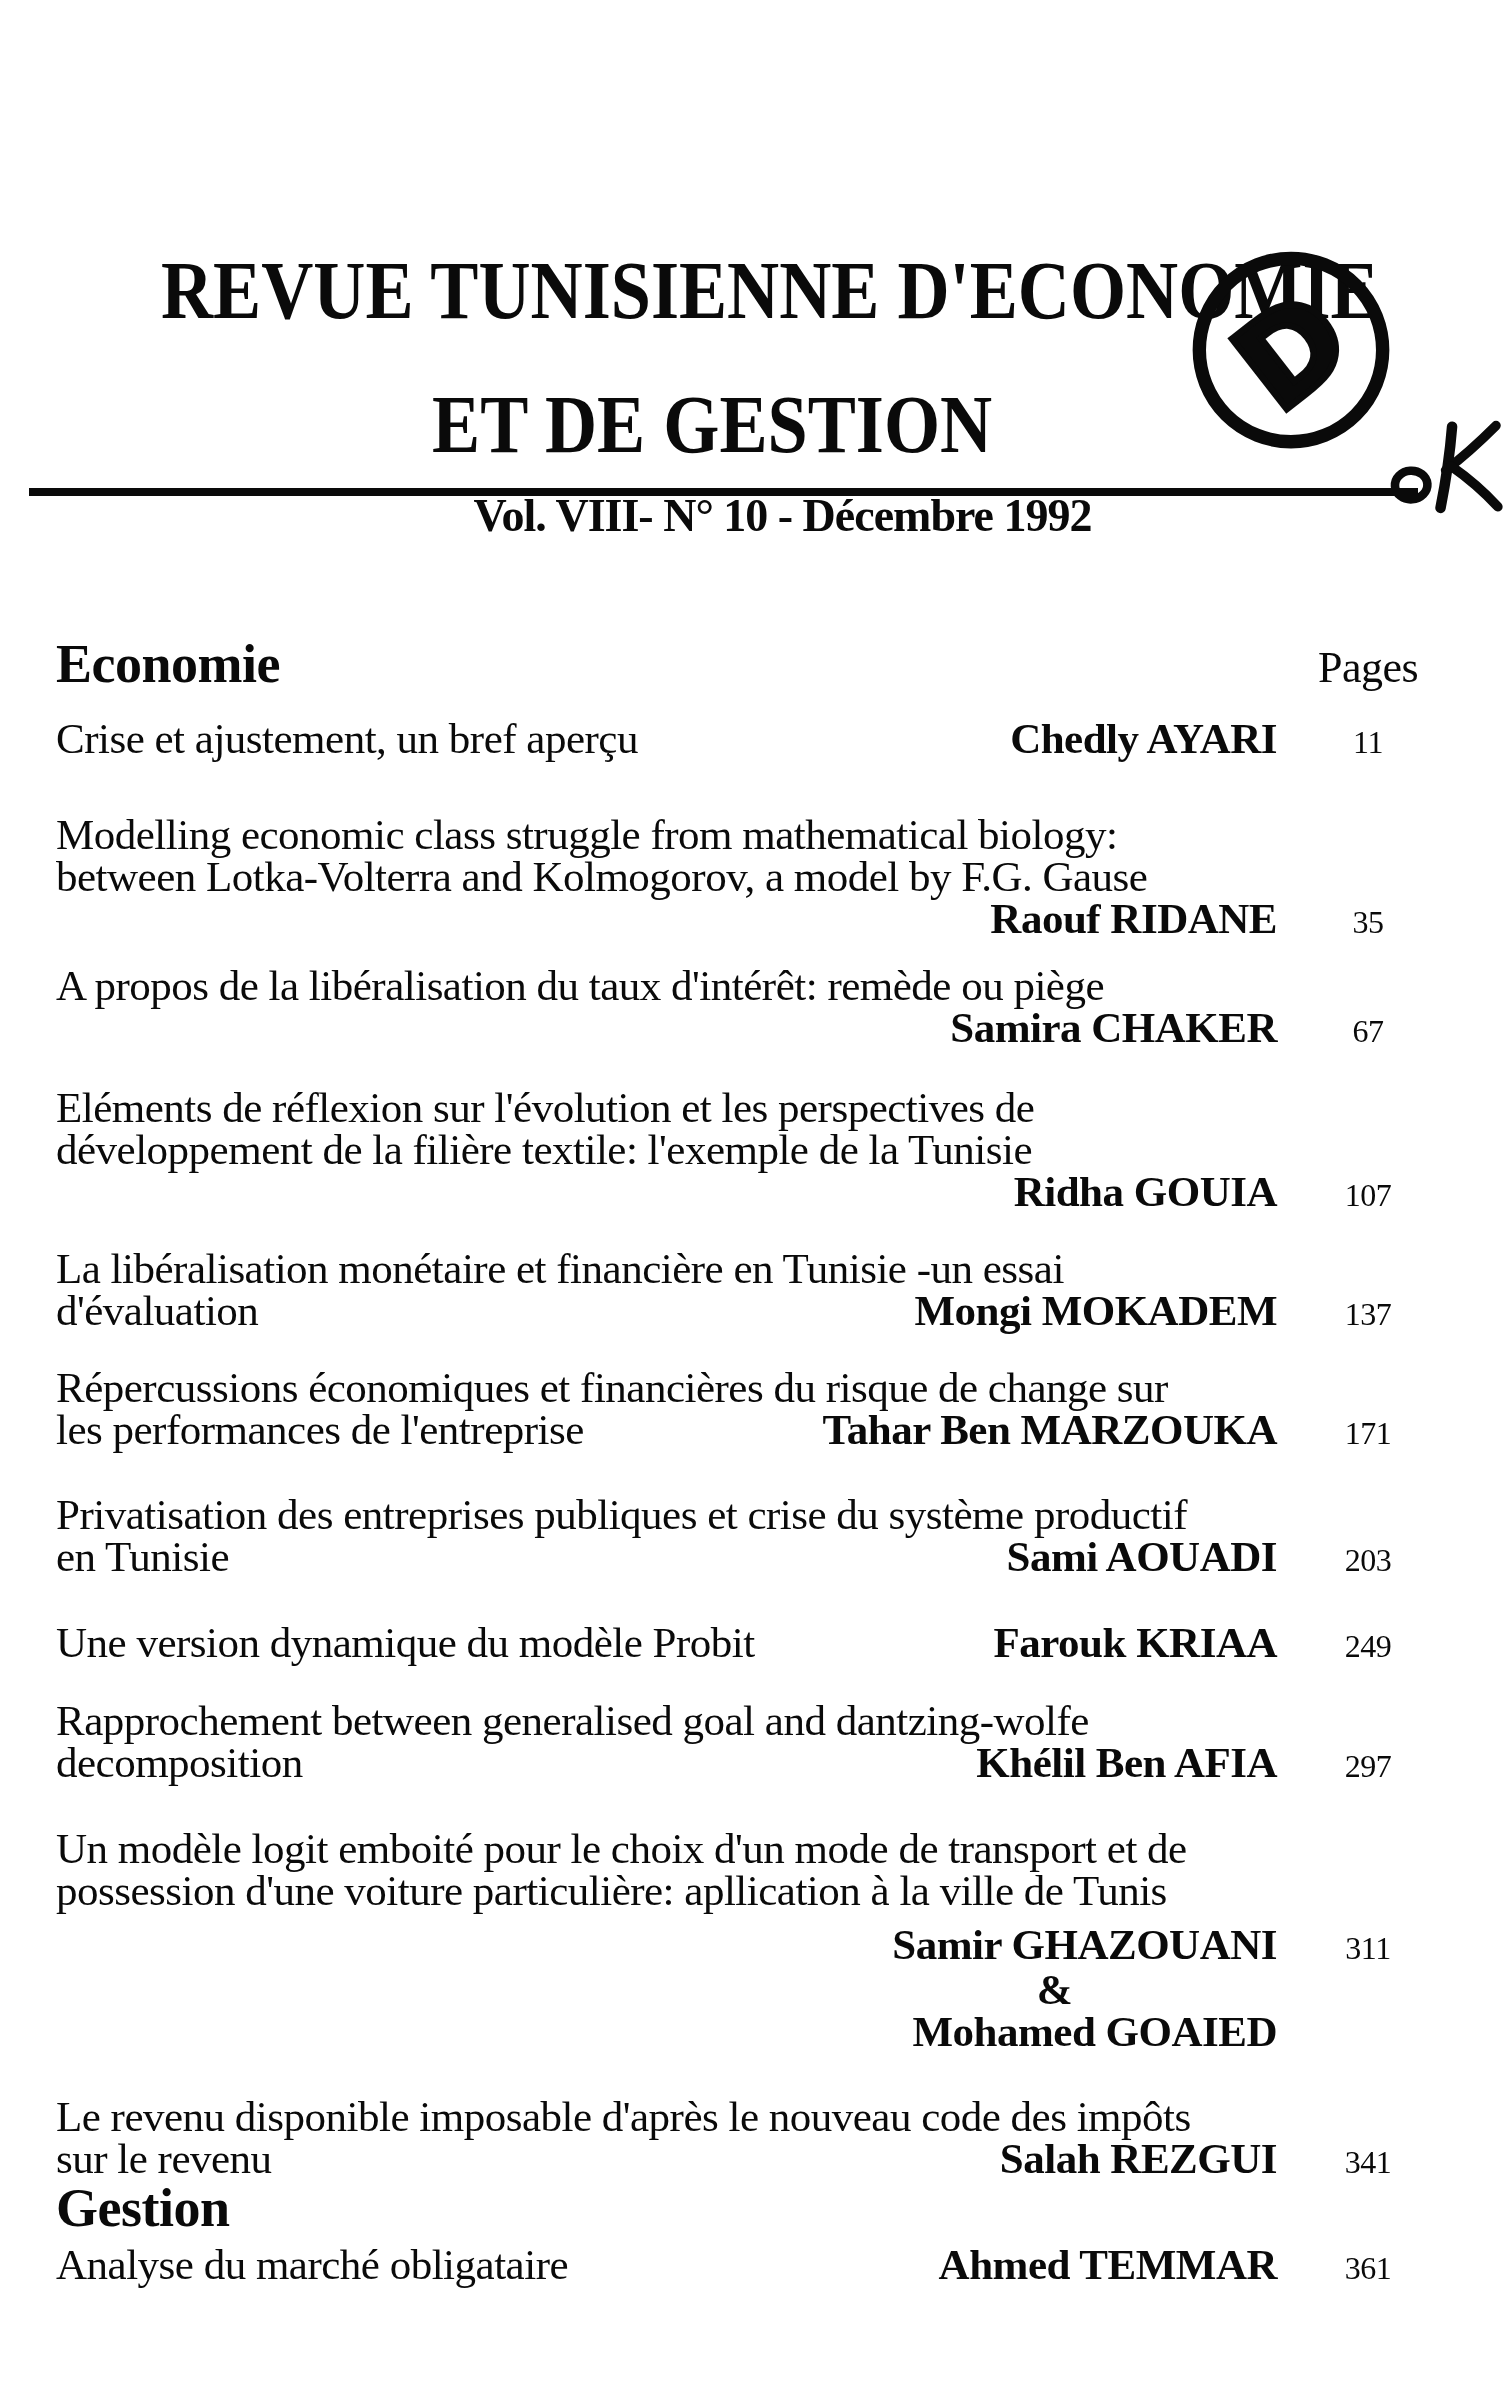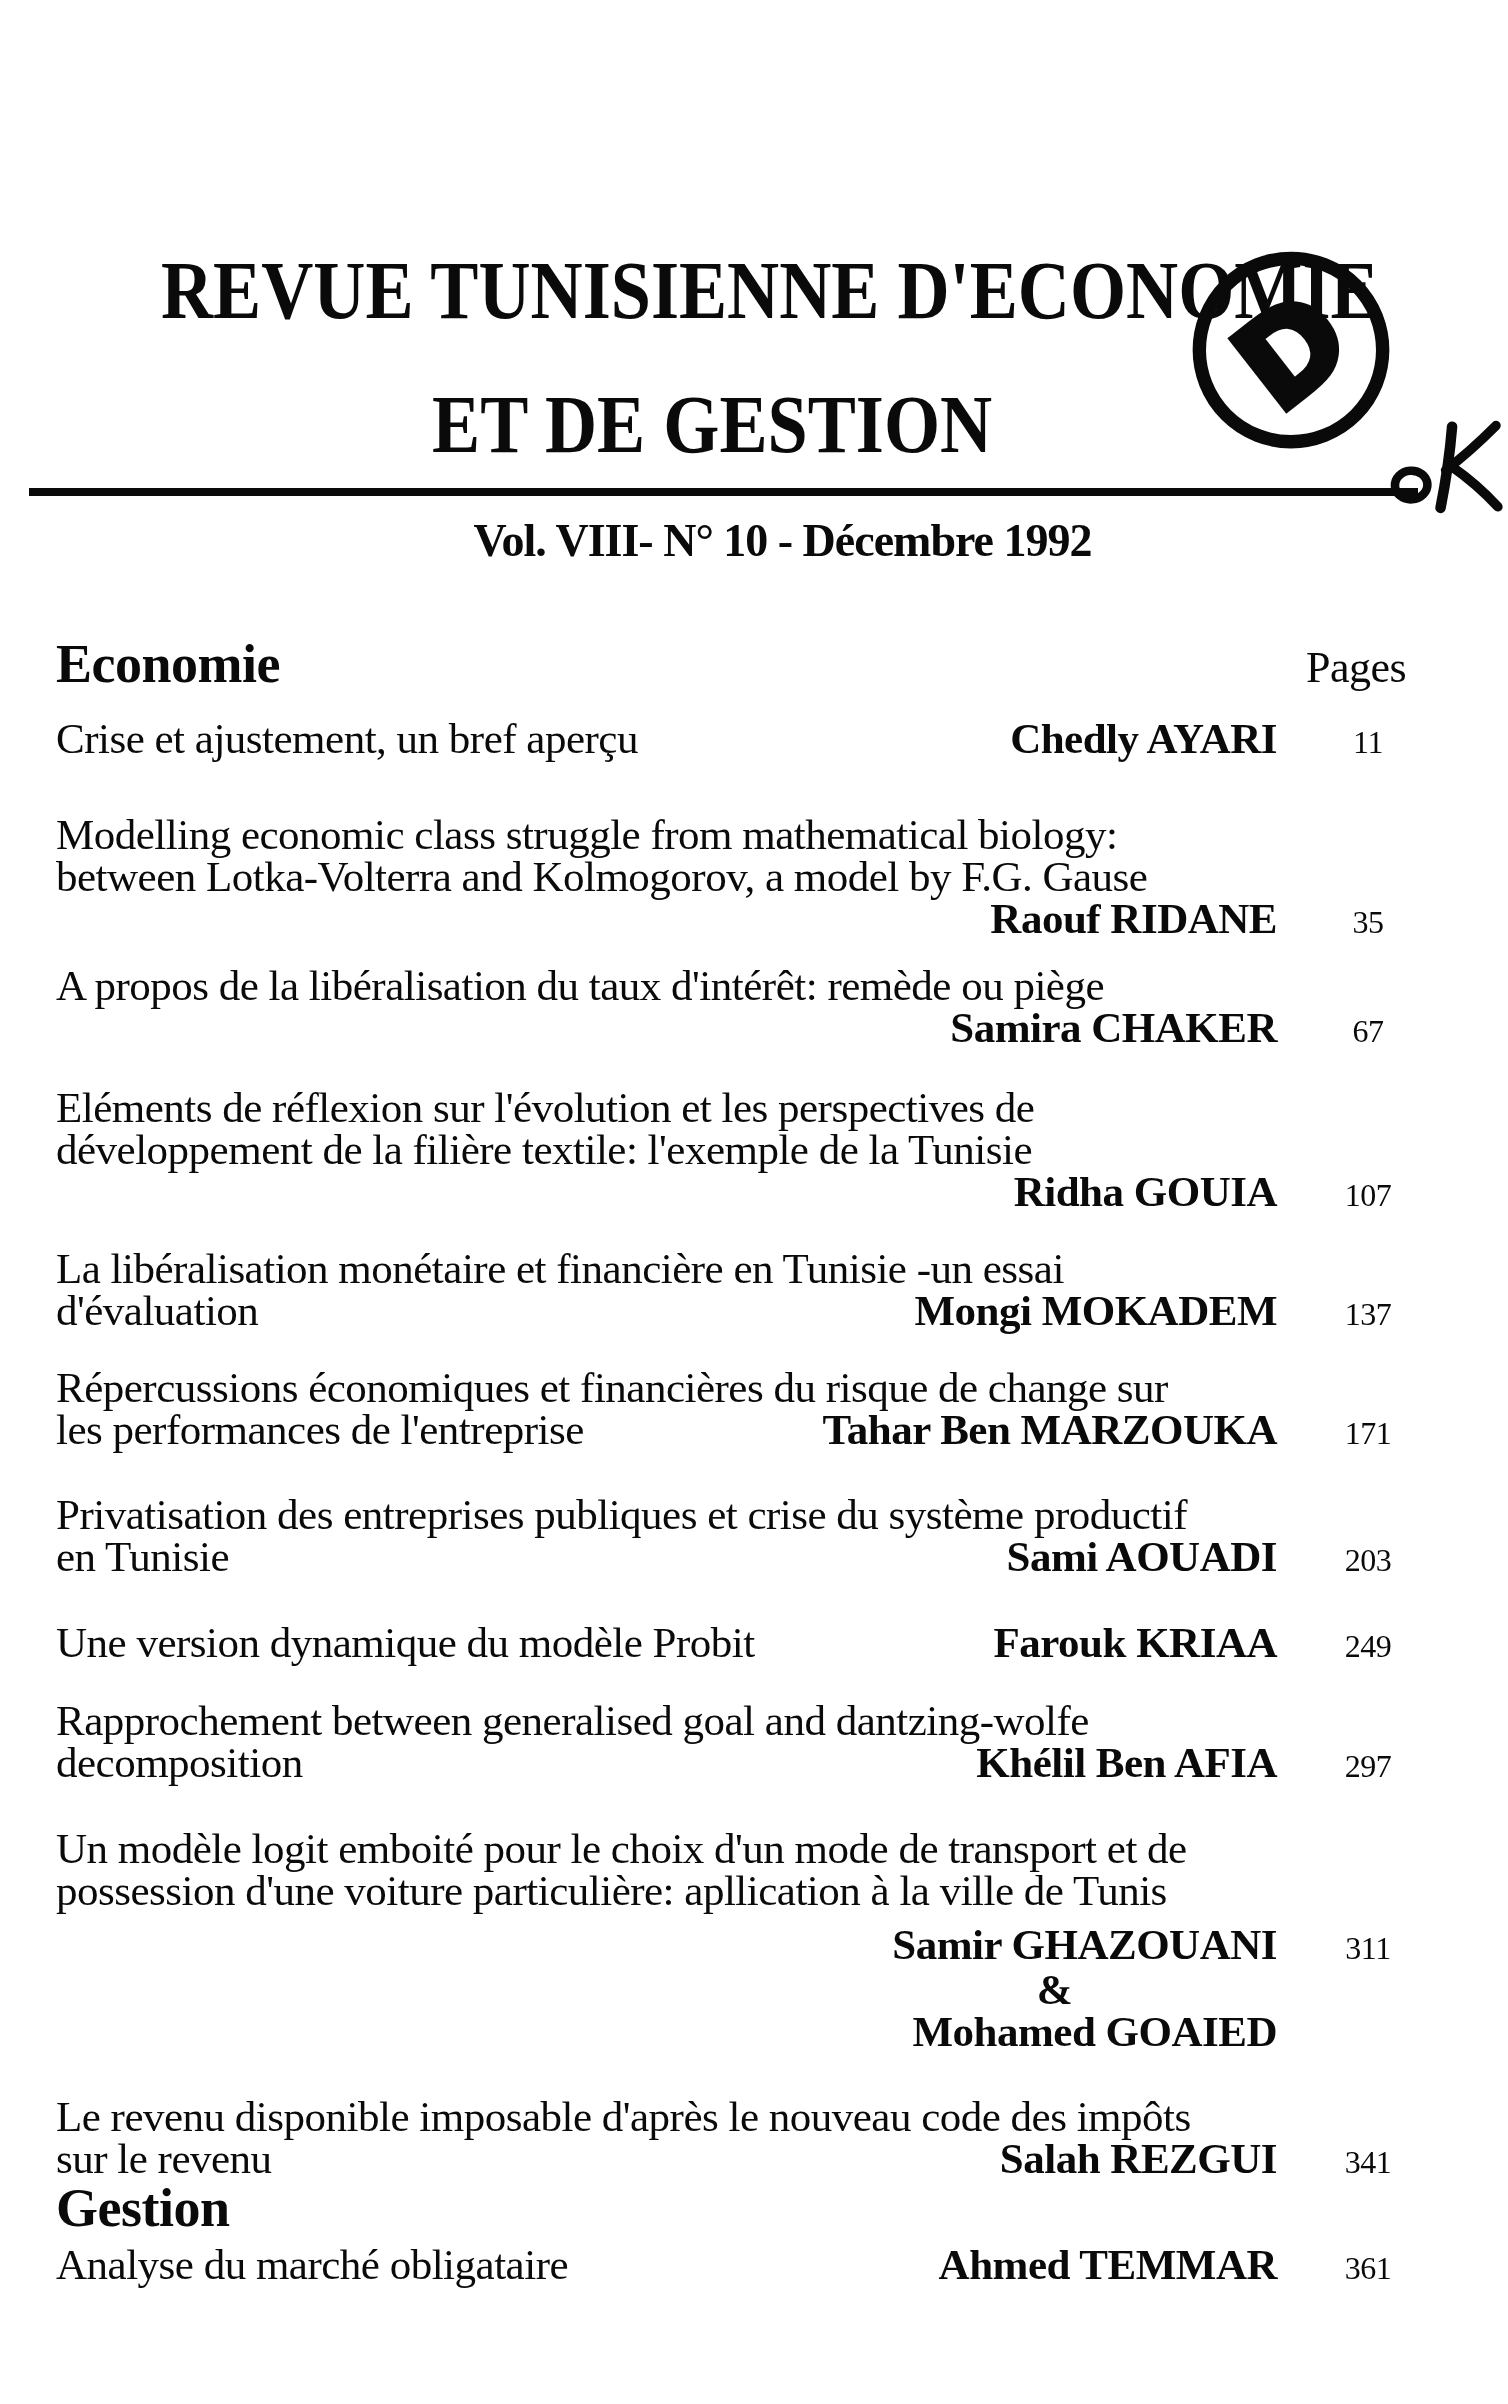--- a/index.html
+++ b/index.html
@@ -28,36 +28,36 @@
   }
   .title-l1 { left:161px; top:250px; }
   .title-l2 { left:432px; top:384px; }
 
   .stamp { position:absolute; left:1185px; top:245px; width:212px; height:212px; }
   .ok-mark { position:absolute; left:1388px; top:417px; width:126px; height:98px; }
 
   .rule { position:absolute; left:29px; top:488px; width:1389px; height:7.6px; background:#0a0a0a; }
 
   .issue-line {
-    position:absolute; left:0; top:514px; width:100%;
+    position:absolute; left:0; top:489px; width:100%;
     padding-left:57px; box-sizing:border-box;
     text-align:center;
     font-weight:700; font-size:46px; letter-spacing:-1px;
     white-space:nowrap;
   }
 
   
   .toc {
     position:absolute; left:16px; top:631px; width:100%;
     padding:0 94px 0 40px; box-sizing:border-box;
     font-size:43px; letter-spacing:-0.5px; line-height:42px;
   }
   .sec-row { display:flex; align-items:baseline; }
   .sec-h { flex:1; font-weight:700; font-size:54px; line-height:50px; white-space:nowrap; }
-  .col-pages { flex:none; width:124px; white-space:nowrap; }
+  .col-pages { flex:none; width:124px; text-align:center; white-space:nowrap; }
   .pages-label { font-size:44px; }
 
   .entry { }
   .line { display:flex; align-items:baseline; }
   .t { flex:1; white-space:nowrap; overflow:visible;font-family:Liberation Serif, serif; }
   .a { flex:none; font-weight:700; padding-right:29px; white-space:nowrap; }
   .a.amp { padding-right:234px; }
   .p { flex:none; width:124px; text-align:center; font-size:32px; white-space:nowrap; }
 </style>
 </head>

